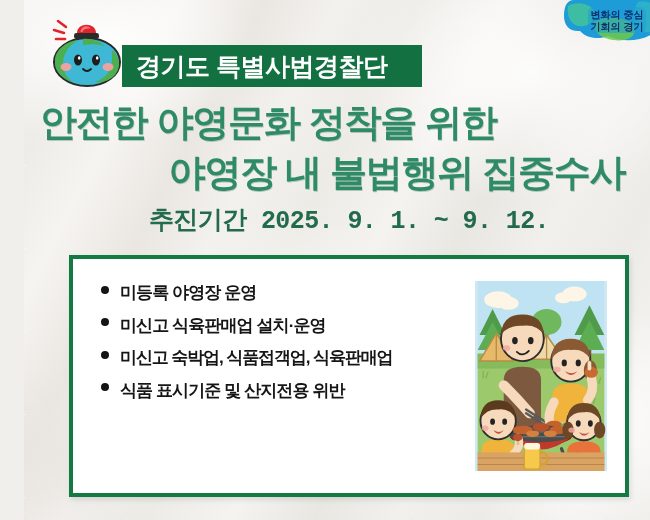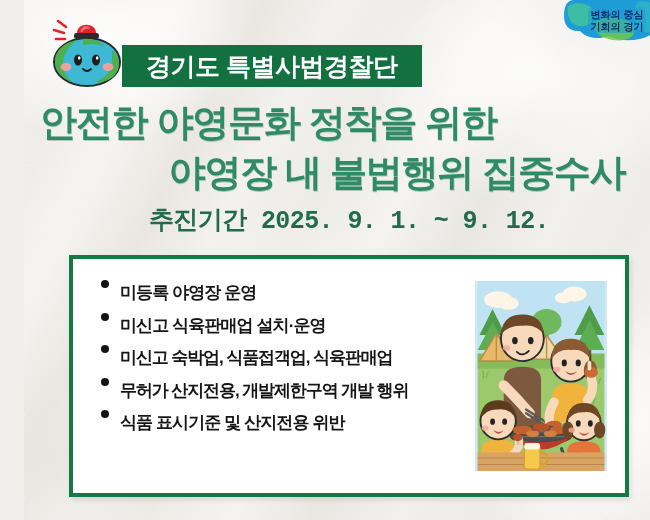--- a/index.html
+++ b/index.html
@@ -61,21 +61,21 @@
     width: 86px; height: 76px;
   }
 
   #dept-banner {
     position: absolute;
     left: 98px; top: 45px;
     width: 300px; height: 42px;
     background: #127041;
     display: flex;
     align-items: center;
-    padding-left: 24px;
+    padding-left: 14px;
   }
   #dept-banner .label {
     color: #ffffff;
     font-size: 25px;
     font-weight: 700;
     letter-spacing: -0.5px;
     line-height: 1;
     white-space: nowrap;
   }
 
@@ -117,21 +117,21 @@
     display: flex;
   }
 
   #violation-list {
     flex: 1;
     list-style: none;
     padding: 24px 0 0 28px;
   }
   #violation-list li {
     display: flex;
-    align-items: flex-start;
+    align-items: center;
     margin-bottom: 13px;
     white-space: nowrap;
   }
   #violation-list li .bullet {
     width: 8px; height: 8px;
     border-radius: 50%;
     background: #141414;
     flex: 0 0 8px;
     margin-right: 11px;
     transform: translateY(-3px);
@@ -227,24 +227,20 @@
         <span class="txt">미등록 야영장 운영</span>
       </li>
       <li>
         <span class="bullet"></span>
         <span class="txt">미신고 식육판매업 설치·운영</span>
       </li>
       <li class="wide">
         <span class="bullet"></span>
         <span class="txt">미신고 숙박업, 식품접객업, 식육판매업</span>
       </li>
-      <li class="wide">
-        <span class="bullet"></span>
-        <span class="txt">무허가 산지전용, 개발제한구역 개발 행위</span>
-      </li>
       <li>
         <span class="bullet"></span>
         <span class="txt">식품 표시기준 및 산지전용 위반</span>
       </li>
     </ul>
 
     <div id="illustration">
       <svg viewBox="0 0 136 204" xmlns="http://www.w3.org/2000/svg">
 
         <rect x="0" y="0" width="136" height="92" fill="#bfe3f2"></rect>

